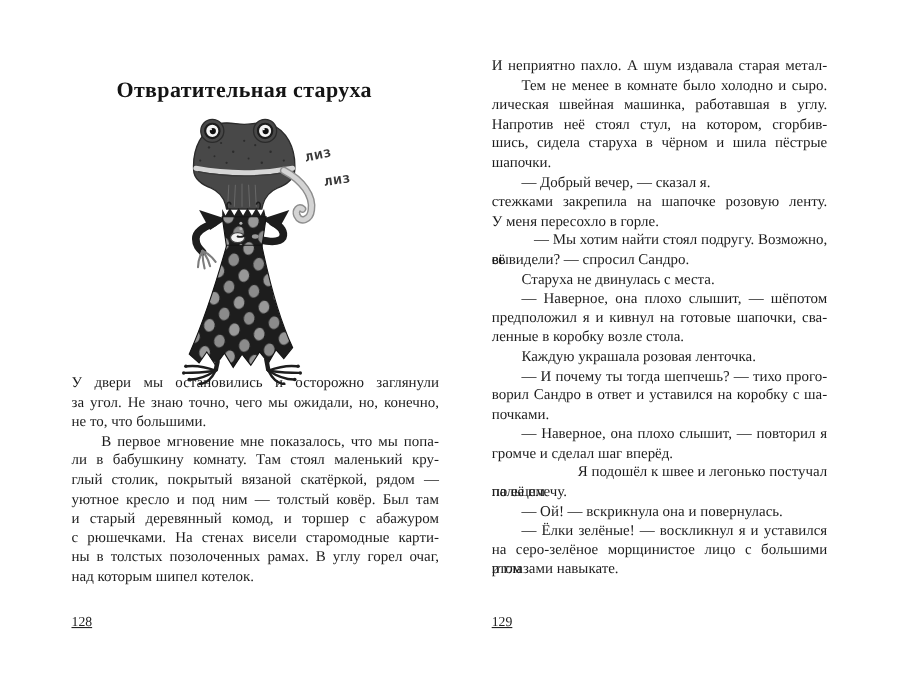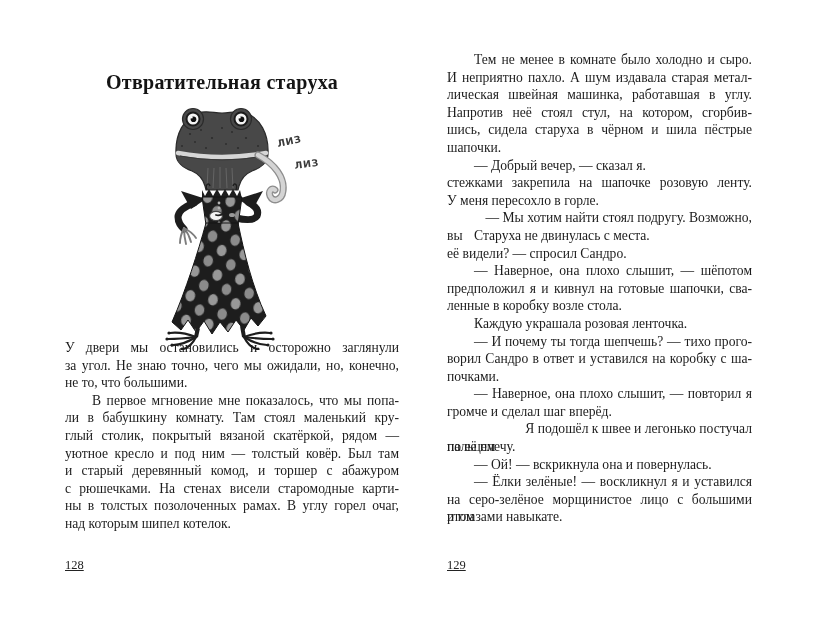--- a/index.html
+++ b/index.html
@@ -158,32 +158,32 @@
       <div class="ln">с рюшечками. На стенах висели старомодные карти-</div>
       <div class="ln">ны в толстых позолоченных рамах. В углу горел очаг,</div>
       <div class="ln end">над которым шипел котелок.</div>
     </div>
 
     <div class="folio folio-left">128</div>
   </section>
 
   <section class="page">
     <div class="text-block right-text">
+      <div class="ln">И неприятно пахло. А шум издавала старая метал-</div>
       <div class="ln ind">Тем не менее в комнате было холодно и сыро.</div>
-      <div class="ln">И неприятно пахло. А шум издавала старая метал-</div>
       <div class="ln">лическая швейная машинка, работавшая в углу.</div>
       <div class="ln">Напротив неё стоял стул, на котором, сгорбив-</div>
       <div class="ln">шись, сидела старуха в чёрном и шила пёстрые</div>
       <div class="ln end">шапочки.</div>
       <div class="ln ind end">— Добрый вечер, — сказал я.</div>
       <div class="ln">стежками закрепила на шапочке розовую ленту.</div>
       <div class="ln end">У меня пересохло в горле.</div>
       <div class="ln ind">— Мы хотим найти стоял подругу. Возможно, вы</div>
+      <div class="ln end">её видели? — спросил Сандро.</div>
       <div class="ln ind end">Старуха не двинулась с места.</div>
-      <div class="ln end">её видели? — спросил Сандро.</div>
       <div class="ln ind">— Наверное, она плохо слышит, — шёпотом</div>
       <div class="ln">предположил я и кивнул на готовые шапочки, сва-</div>
       <div class="ln end">ленные в коробку возле стола.</div>
       <div class="ln ind end">Каждую украшала розовая ленточка.</div>
       <div class="ln ind">— И почему ты тогда шепчешь? — тихо прого-</div>
       <div class="ln">ворил Сандро в ответ и уставился на коробку с ша-</div>
       <div class="ln end">почками.</div>
       <div class="ln ind">— Наверное, она плохо слышит, — повторил я</div>
       <div class="ln end">громче и сделал шаг вперёд.</div>
       <div class="ln ind">Я подошёл к швее и легонько постучал пальцем</div>

